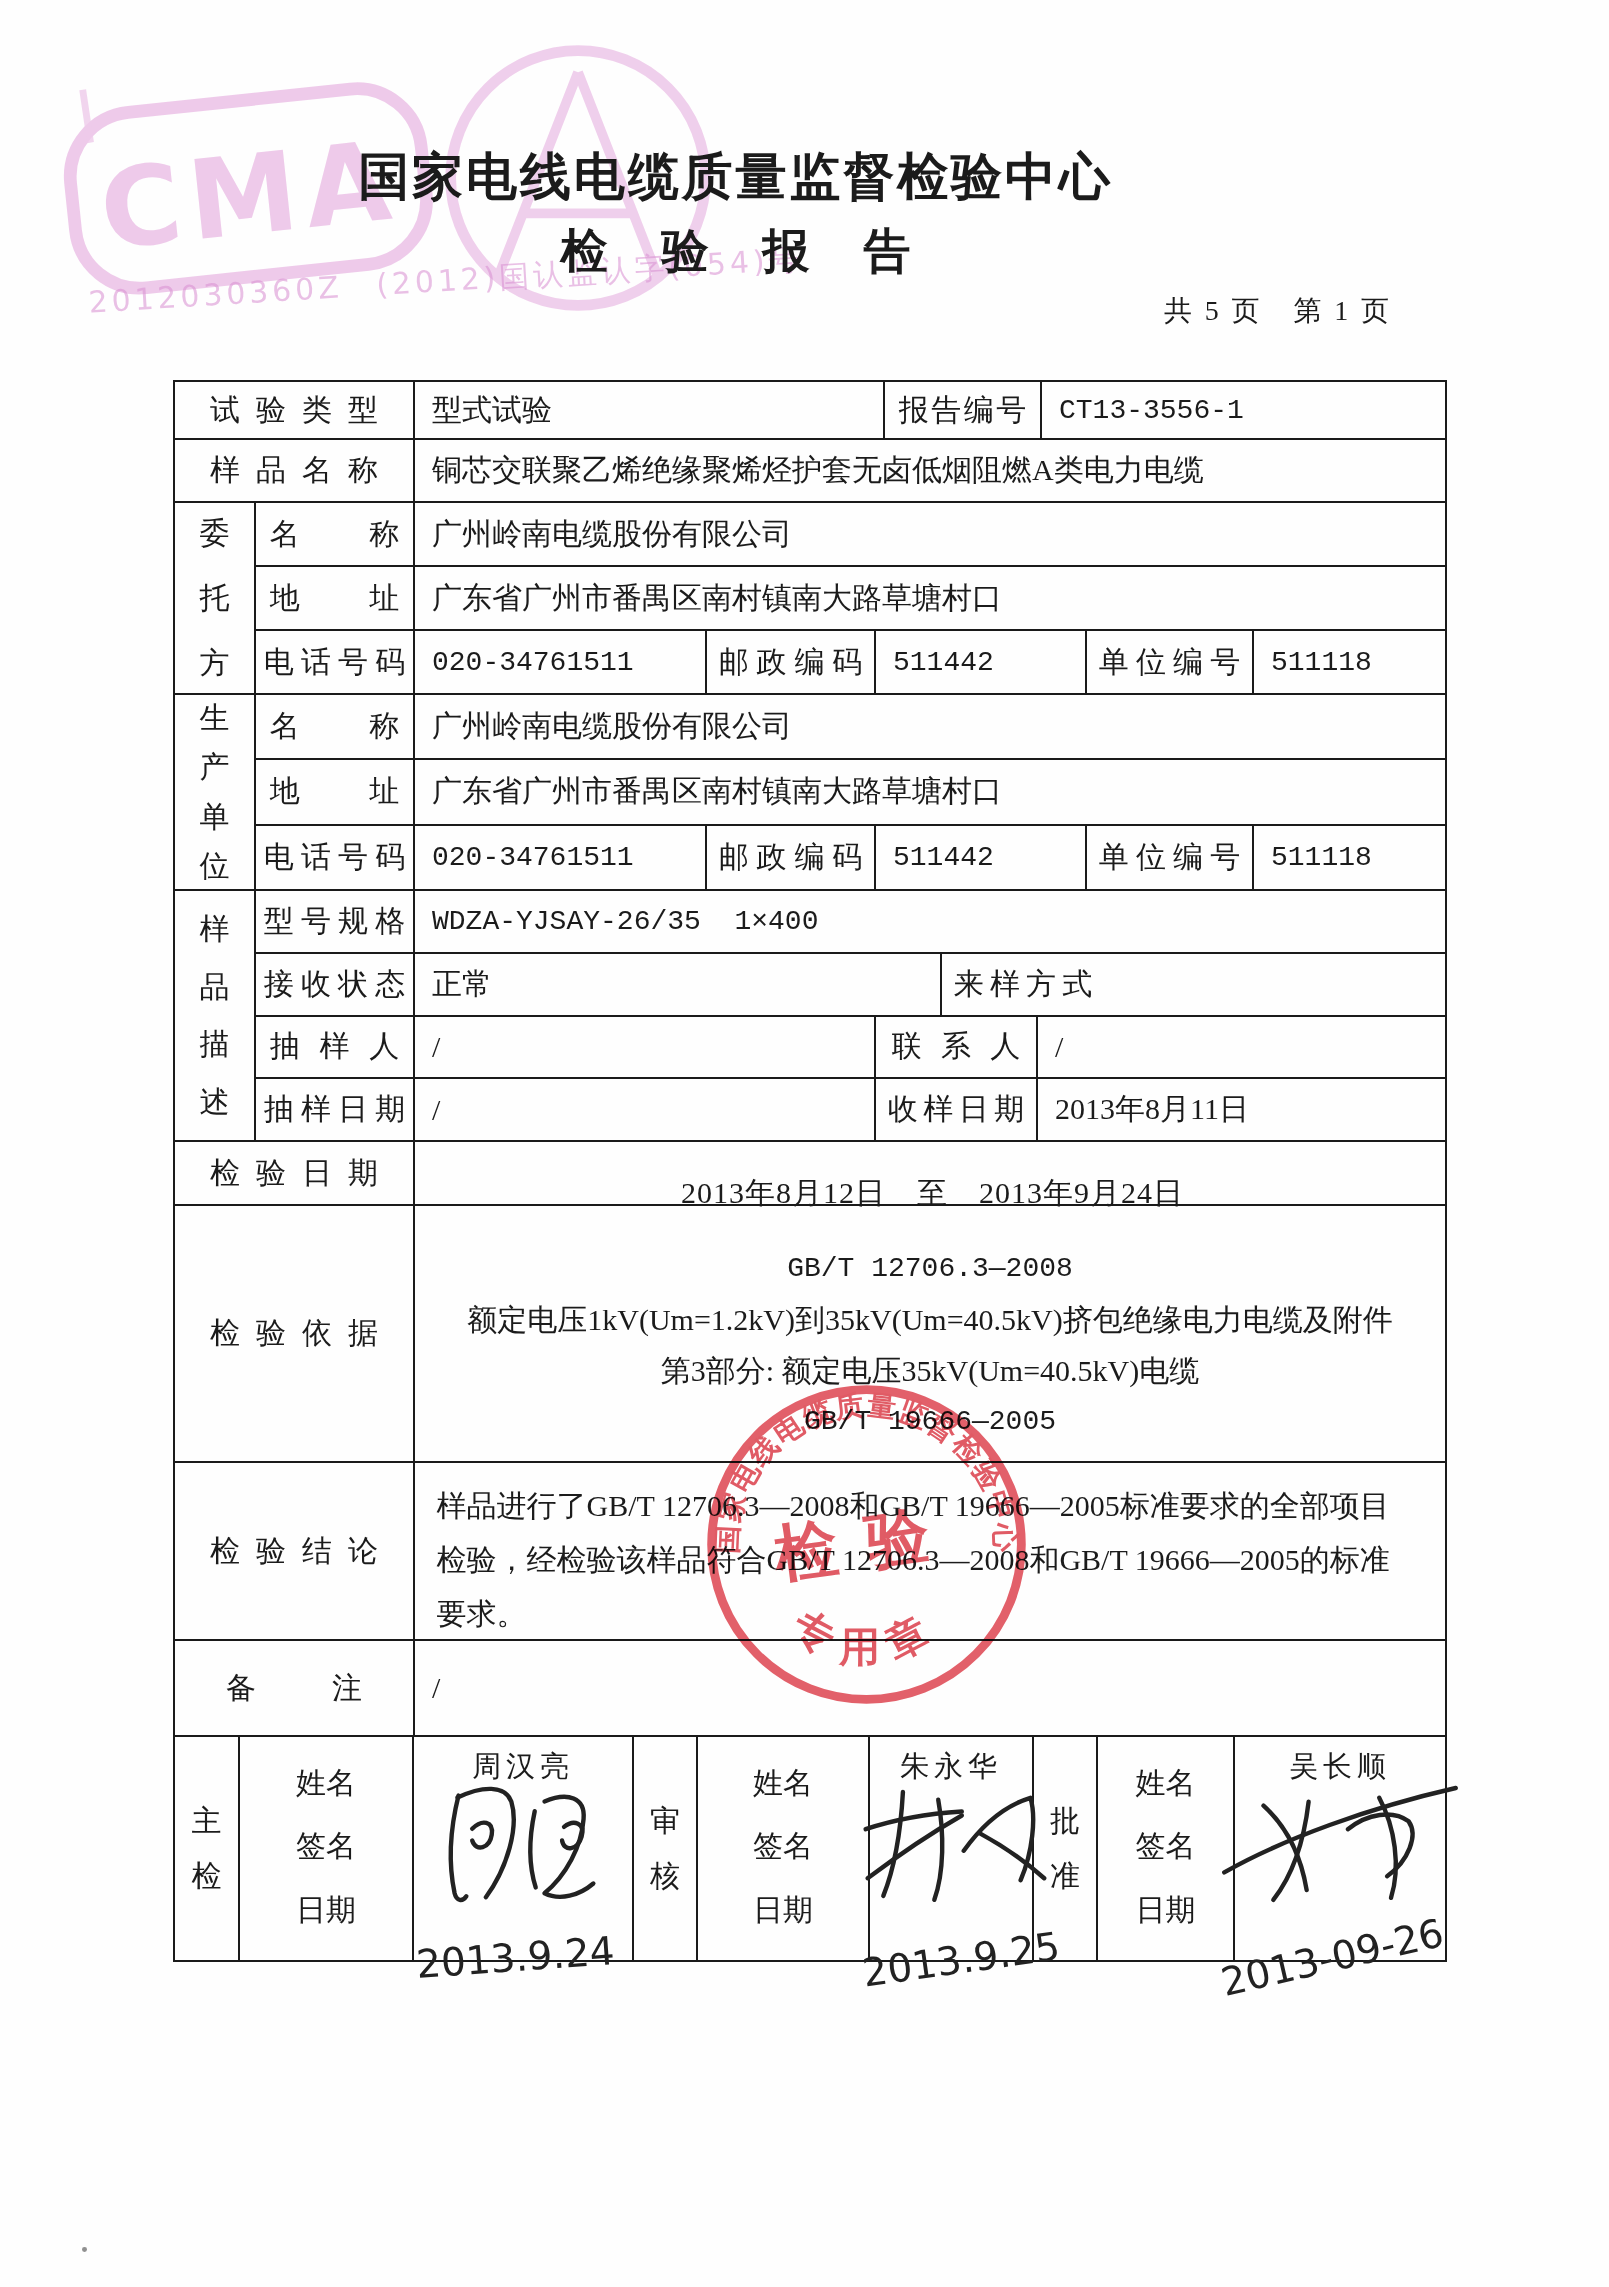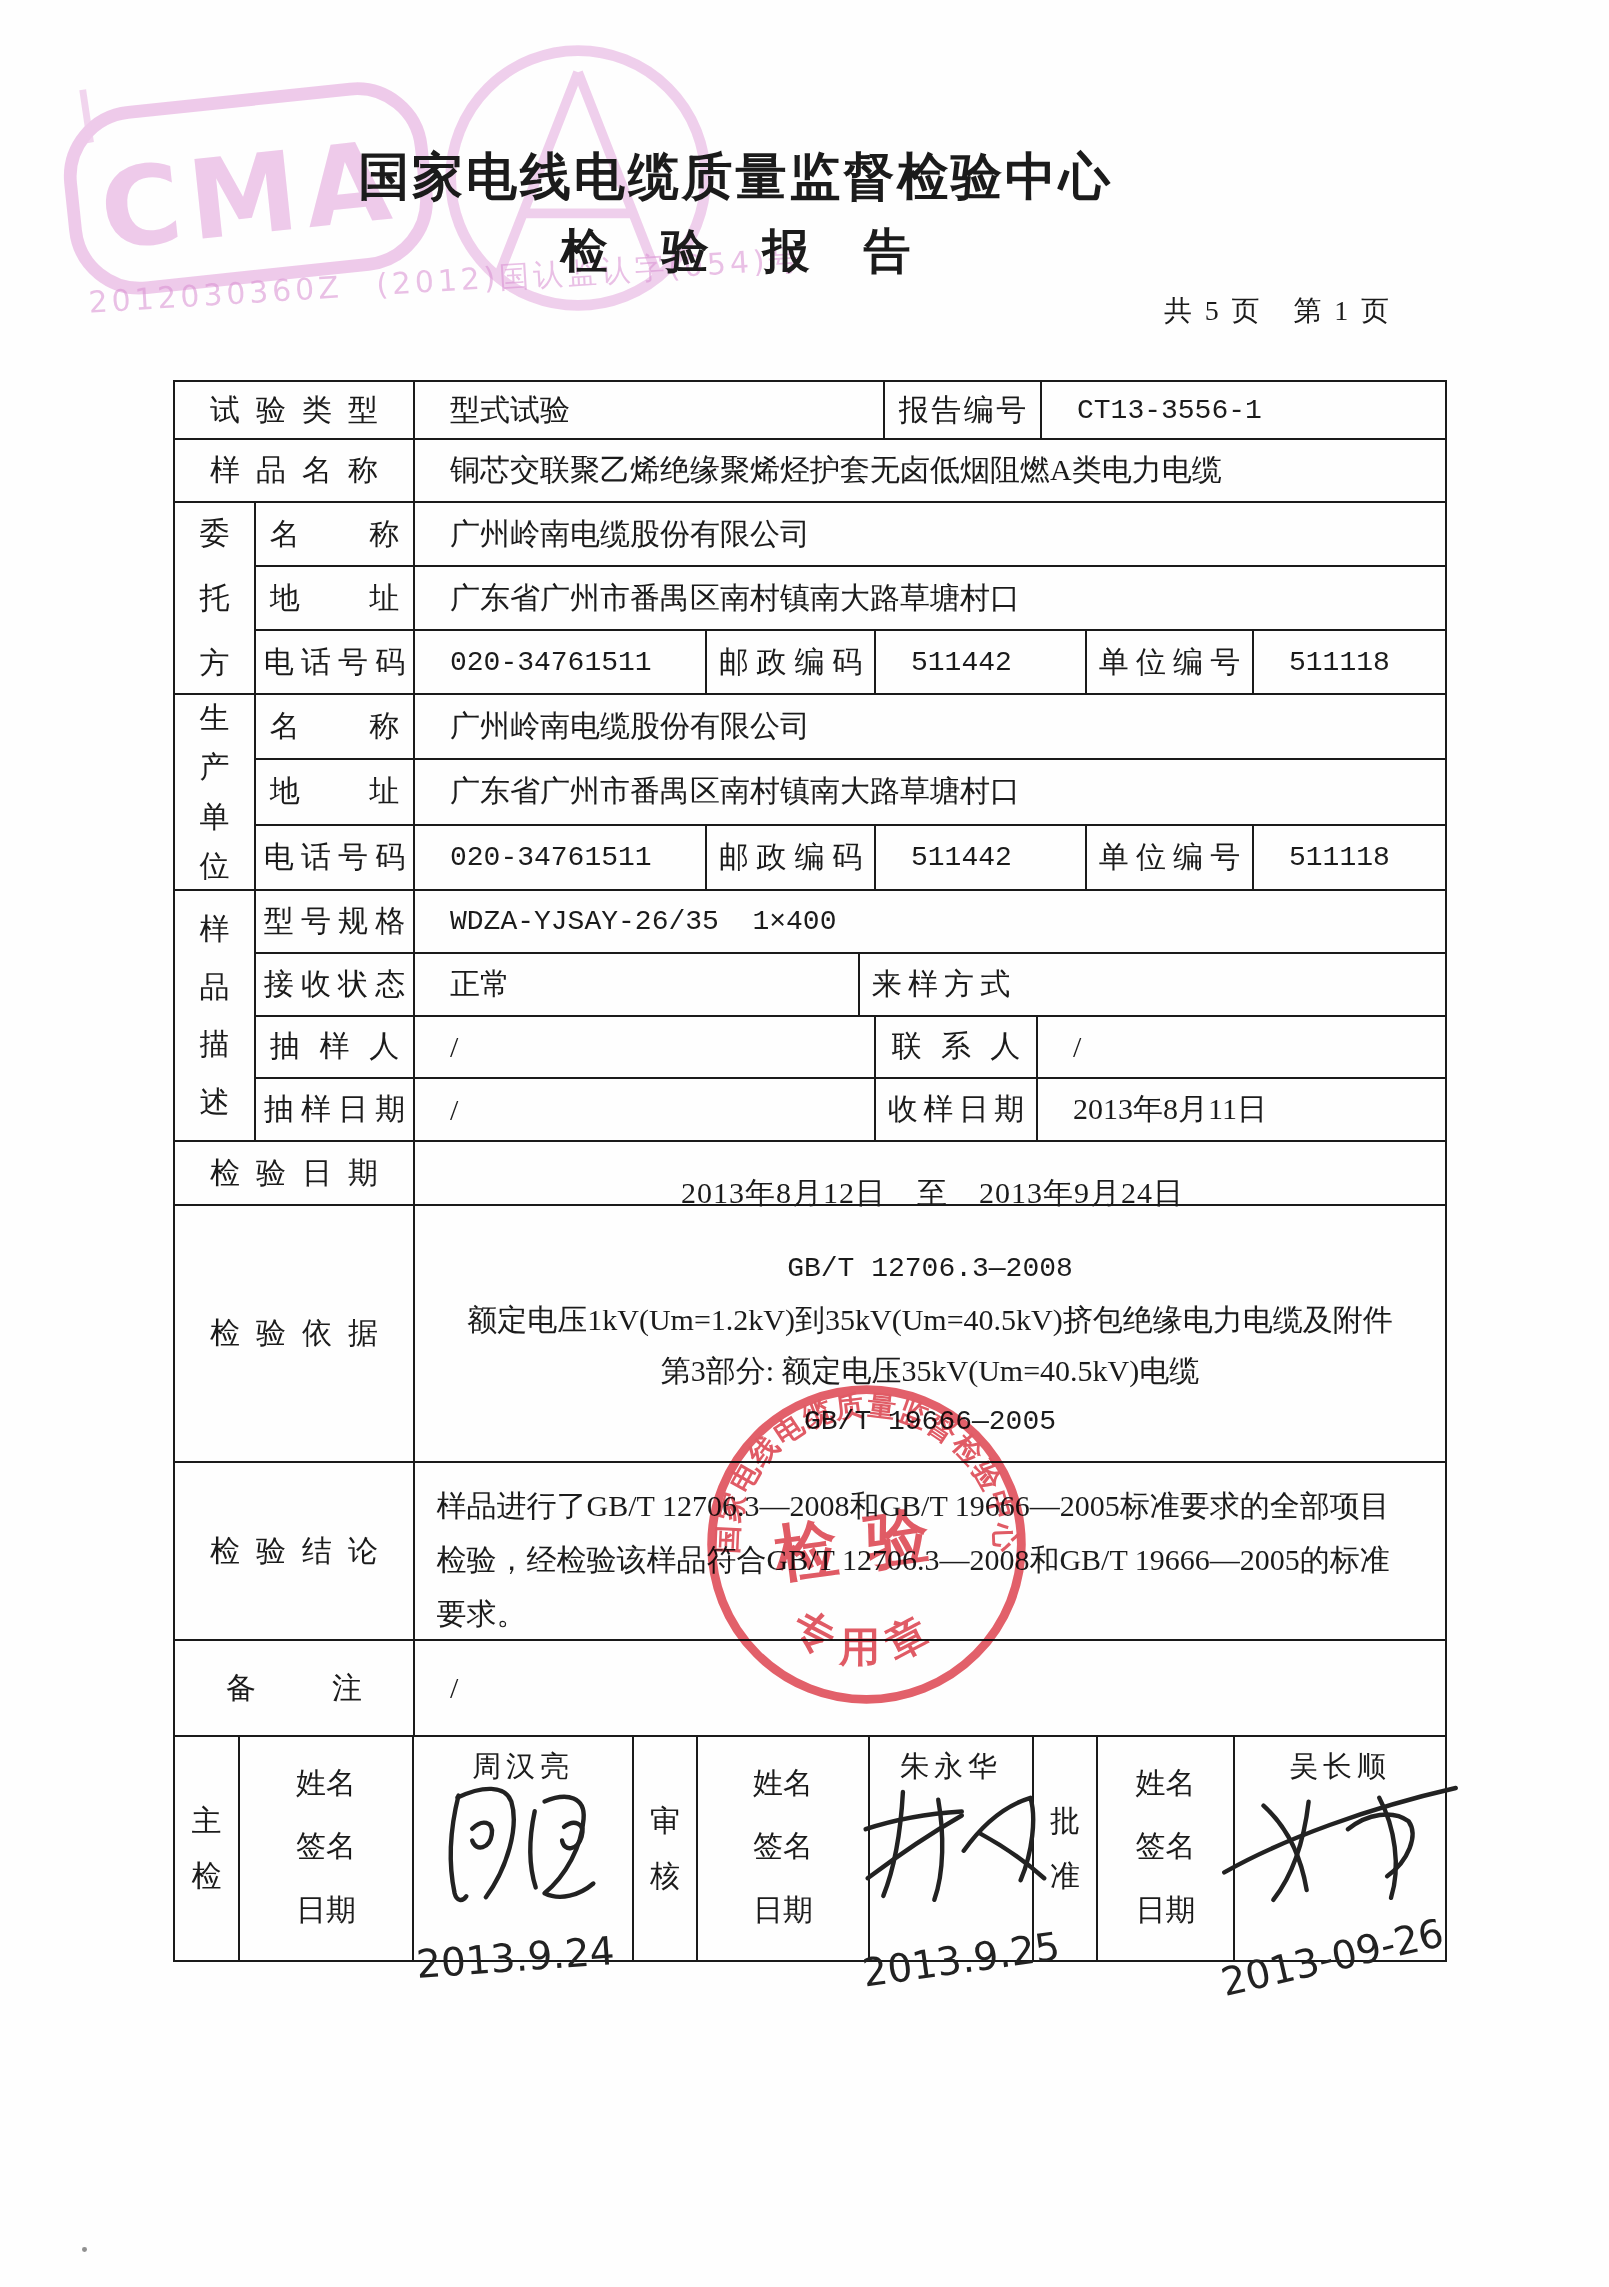--- a/index.html
+++ b/index.html
@@ -20,21 +20,21 @@
     font-size: 28px; letter-spacing: 2.9px; white-space: pre-wrap; }
   
   .tbl { position: absolute; left: 173px; top: 380px; width: 1274px;
     border: 2.9px solid #1a1a1a; font-size: 30px; }
   .row  { display: flex; border-bottom: 2px solid #1a1a1a; align-items: stretch; }
   .tbl > .row:last-child { border-bottom: none; }
   .c { border-right: 2px solid #1a1a1a; display: flex; align-items: center; min-width: 0; }
   .row .c:last-child { border-right: none; }
   .labx { display: flex; justify-content: space-between; align-items: center; }
   .cen  { justify-content: center; letter-spacing: 4.9px; text-indent: 4.9px; margin-top: 40px; }
-  .val  { padding-left: 35px; white-space: pre-wrap; }
+  .val  { padding-left: 17px; white-space: pre-wrap; }
   .mono { font-family: "Liberation Mono", "DejaVu Sans Mono", monospace; font-size: 28px; }
   .vcell { display: flex; flex-direction: column; align-items: center; justify-content: center; }
   .vcell span { display: block; line-height: 1; }
   .ginner { flex: 1; display: flex; flex-direction: column; min-width: 0; }
   .irow { flex: 1; display: flex; border-bottom: 2px solid #1a1a1a; min-width: 0; }
   .ginner .irow:last-child { border-bottom: none; }
   .basis { flex-direction: column; justify-content: center; text-align: center;
     line-height: 51px; padding: 3.9px 0; margin-top: 22px; }
   .concl { align-items: flex-start; padding: 15.7px 25.5px 0 21.6px; line-height: 54px; }
   
@@ -222,21 +222,21 @@
             </div>
           <div class="c val mono" style="flex:1">WDZA-YJSAY-26/35  1×400</div>
         </div>
         <div class="irow">
           <div class="c labx" style="width:159px; padding:0 7.8px">
               <span>接</span>
               <span>收</span>
               <span>状</span>
               <span>态</span>
             </div>
-          <div class="c val" style="width:445px">正常</div>
+          <div class="c val" style="width:527px">正常</div>
           <div class="c labx" style="width:162px; padding:0 11.8px">
               <span>来</span>
               <span>样</span>
               <span>方</span>
               <span>式</span>
             </div>
         </div>
         <div class="irow">
           <div class="c labx" style="width:159px; padding:0 13.7px">
               <span>抽</span>

